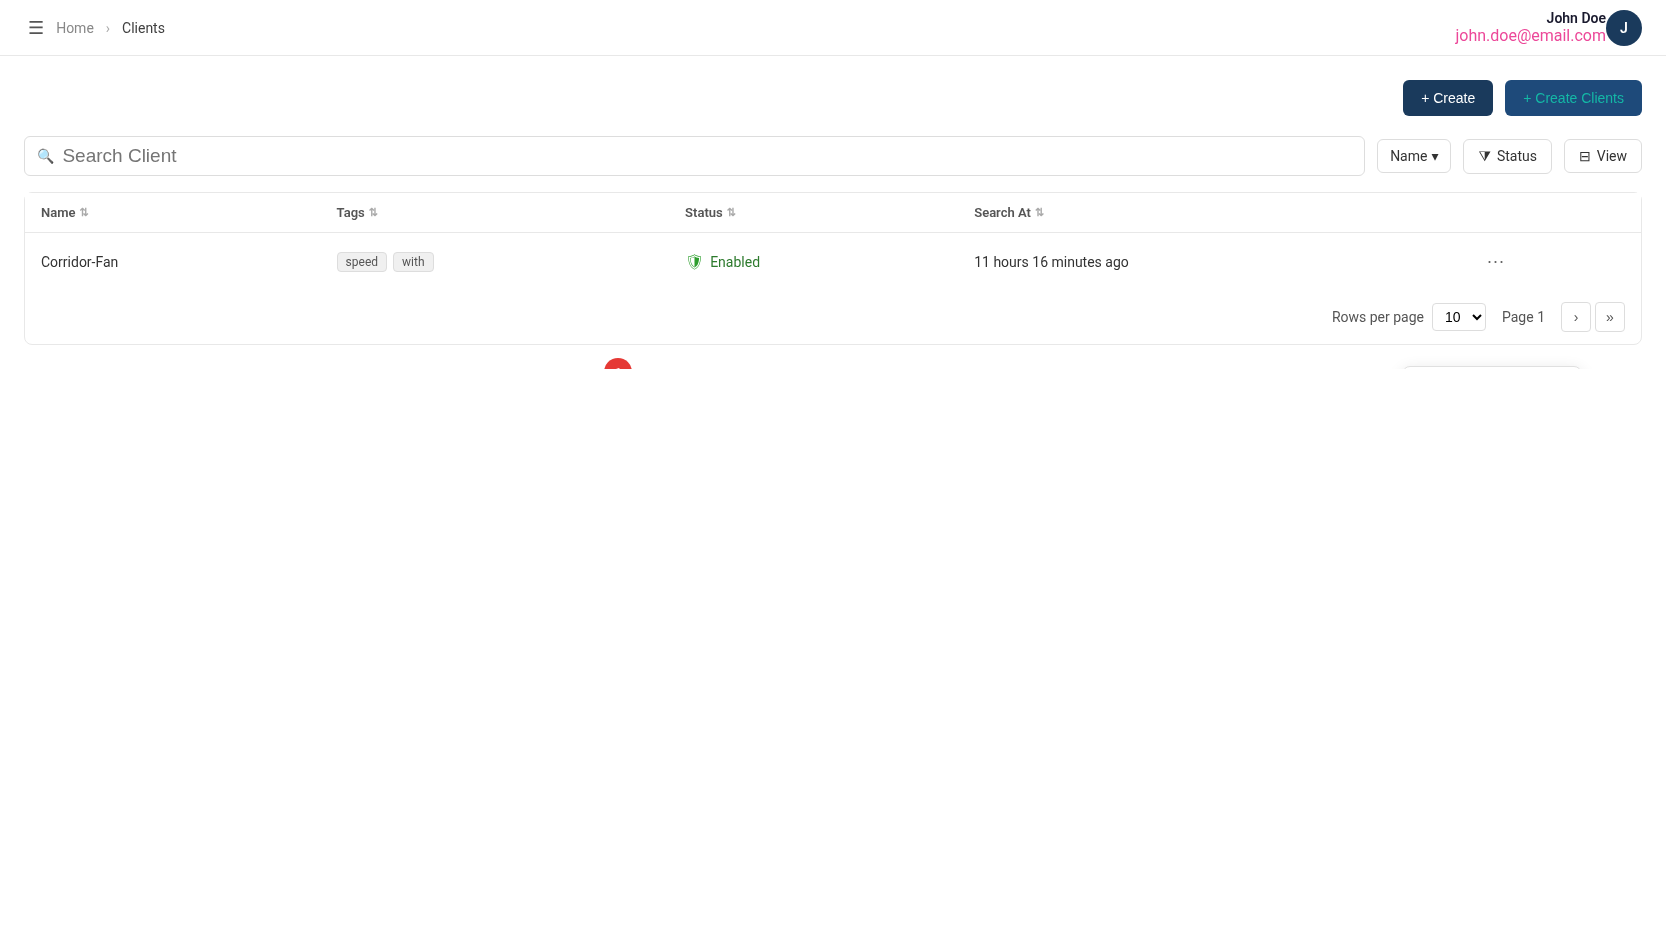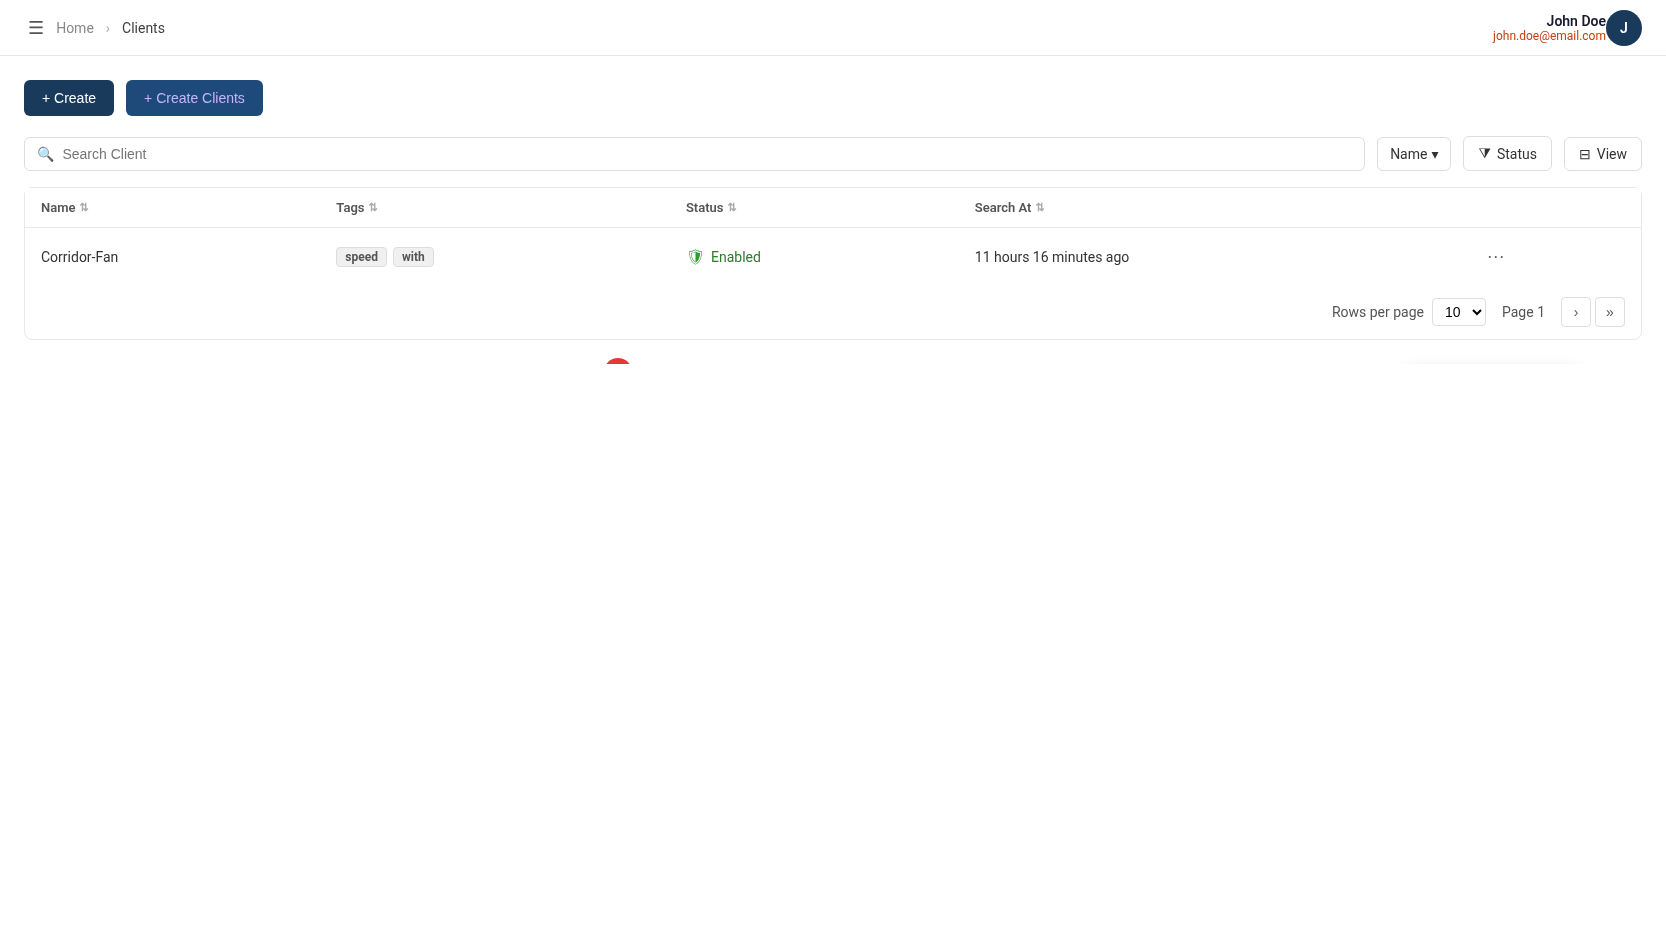--- a/index.html
+++ b/index.html
@@ -12,51 +12,51 @@
       position: relative;
     }
     .header-left { display: flex; align-items: center; gap: 8px; }
     .sidebar-toggle { background: none; border: none; cursor: pointer; padding: 4px; color: #555; font-size: 18px; }
     .breadcrumb { display: flex; align-items: center; gap: 12px; font-size: 14px; color: #666; }
     .breadcrumb-separator { color: #aaa; }
     .breadcrumb-current { color: #404040; font-weight: 400; }
     .header-right { display: flex; align-items: center; }
     .user-info { text-align: right; }
     .user-name { font-size: 14px; font-weight: 600; color: #1a1a2e; }
-    .user-email { font-size: 12px; color: #c2410c; }
+    .user-email { font-size: 16px; color: #ec4899; }
     .user-avatar { width: 36px; height: 36px; border-radius: 50%; background: #1a3a5c; color: #fff; display: flex; align-items: center; justify-content: center; font-size: 14px; font-weight: 600; }
 
     
     .main { padding: 24px 24px; }
 
     
-    .action-row { display: flex; justify-content: flex-start; gap: 12px; margin-bottom: 20px; }
+    .action-row { display: flex; justify-content: flex-end; gap: 12px; margin-bottom: 20px; }
     .btn-create { display: flex; align-items: center; gap: 6px; background: #1a3a5c; color: #fff; border: none; border-radius: 6px; padding: 10px 18px; font-size: 14px; font-weight: 500; cursor: pointer; }
-    .btn-create-clients { display: flex; align-items: center; gap: 6px; background: #1e4a7a; color: #c4b5fd; border: none; border-radius: 6px; padding: 10px 18px; font-size: 14px; font-weight: 500; cursor: pointer; }
+    .btn-create-clients { display: flex; align-items: center; gap: 6px; background: #1e4a7a; color: #14b8a6; border: none; border-radius: 6px; padding: 10px 18px; font-size: 14px; font-weight: 500; cursor: pointer; }
 
     
     .search-filter-row { display: flex; align-items: center; gap: 12px; margin-bottom: 16px; }
     .search-box { flex: 1; display: flex; align-items: center; gap: 8px; border: 1px solid #ddd; border-radius: 6px; padding: 8px 12px; background: #fff; }
-    .search-box input { border: none; outline: none; flex: 1; font-size: 14px; color: #be185d; background: transparent; }
+    .search-box input { border: none; outline: none; flex: 1; font-size: 19px; color: #be185d; background: transparent; }
     .search-icon { color: #aaa; font-size: 14px; }
     .search-dropdown { display: flex; align-items: center; gap: 4px; border: 1px solid #ddd; border-radius: 6px; padding: 8px 12px; background: #fff; cursor: pointer; font-size: 14px; color: #333; white-space: nowrap; }
     .filter-status { display: flex; align-items: center; gap: 6px; border: 1px solid #ddd; border-radius: 6px; padding: 8px 14px; background: #fff; cursor: pointer; font-size: 14px; color: #333; }
     .view-btn { display: flex; align-items: center; gap: 6px; border: 1px solid #ddd; border-radius: 6px; padding: 8px 14px; background: #fff; cursor: pointer; font-size: 14px; color: #333; }
 
     
     .table-container { border: 1px solid #e8e8e8; border-radius: 8px; overflow: visible; position: relative; }
     .table { width: 100%; border-collapse: collapse; }
     .table thead th { padding: 12px 16px; text-align: left; font-size: 13px; font-weight: 600; color: #555; border-bottom: 1px solid #e8e8e8; background: #fff; }
     .table thead th .th-inner { display: flex; align-items: center; gap: 4px; }
     .sort-icon { color: #aaa; font-size: 11px; }
     .table tbody tr { border-bottom: 6px solid #3b82f6; }
     .table tbody tr:last-child { border-bottom: none; }
     .table tbody td { padding: 14px 16px; font-size: 14px; color: #333; }
     .tags { display: flex; gap: 6px; flex-wrap: wrap; }
-    .tag { background: #f0f0f0; border: 1px solid #ddd; border-radius: 4px; padding: 2px 8px; font-size: 12px; color: #555; font-weight: bold; }
+    .tag { background: #f0f0f0; border: 1px solid #ddd; border-radius: 4px; padding: 2px 8px; font-size: 12px; color: #555; }
     .status-enabled { display: flex; align-items: center; gap: 6px; color: #2d7a2d; font-size: 14px; }
     .status-icon { color: #2d9e2d; font-size: 15px; }
     .more-btn { background: none; border: none; cursor: pointer; font-size: 18px; color: #666; padding: 4px 8px; border-radius: 4px; }
 
     
     .pagination-row { display: flex; align-items: center; justify-content: flex-end; padding: 12px 16px; gap: 16px; font-size: 14px; color: #555; }
     .rows-per-page { display: flex; align-items: center; gap: 8px; }
     .rows-select { border: 1px solid #ddd; border-radius: 4px; padding: 4px 8px; font-size: 14px; background: #fff; cursor: pointer; }
     .pagination-btns { display: flex; gap: 4px; }
     .page-btn { background: none; border: 1px solid #ddd; border-radius: 4px; width: 30px; height: 30px; display: flex; align-items: center; justify-content: center; cursor: pointer; color: #555; font-size: 14px; }

